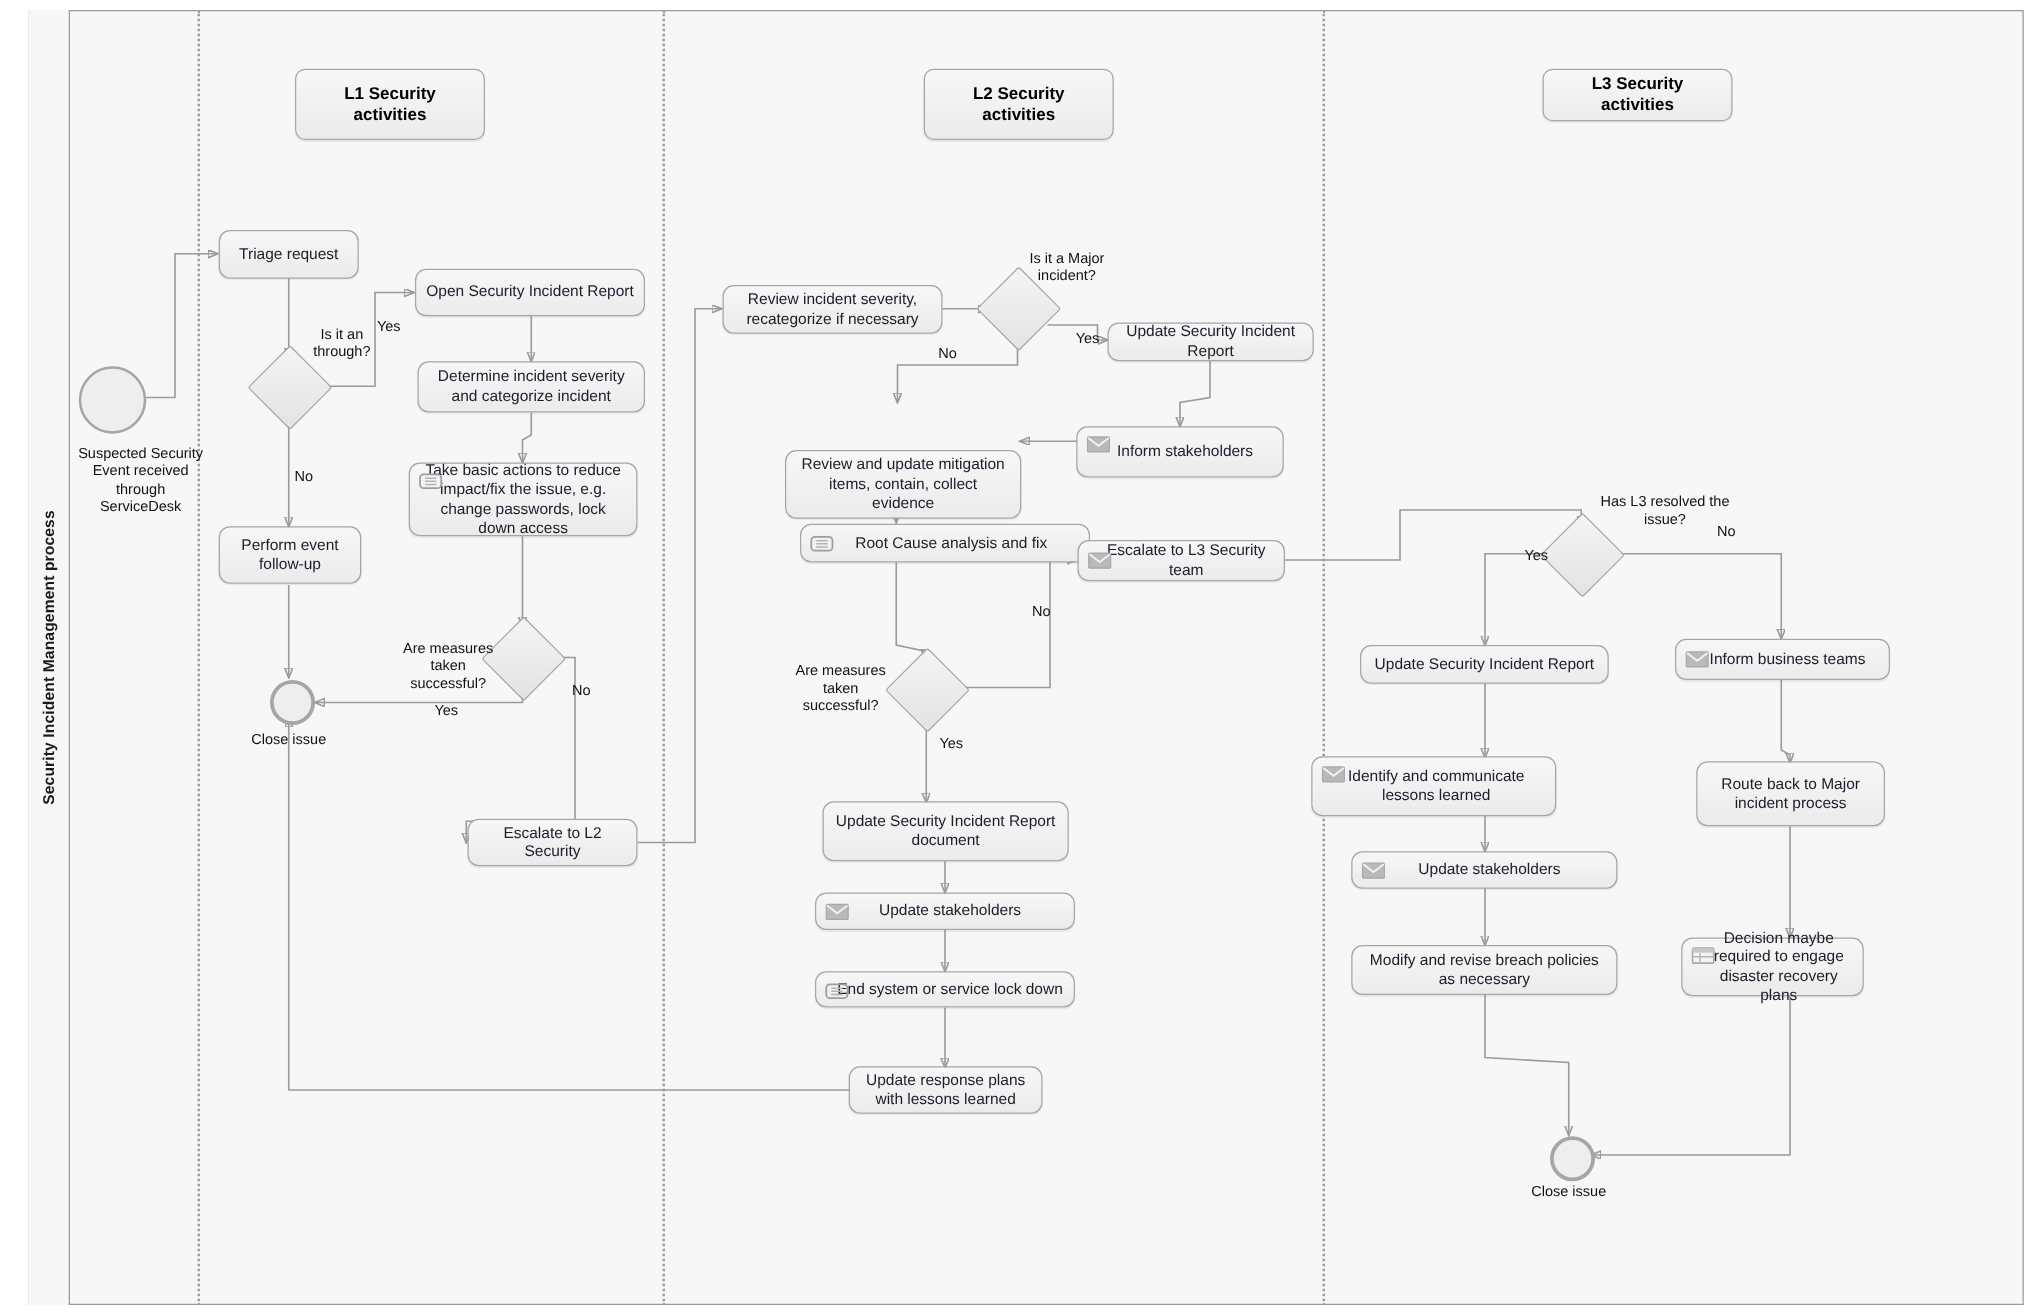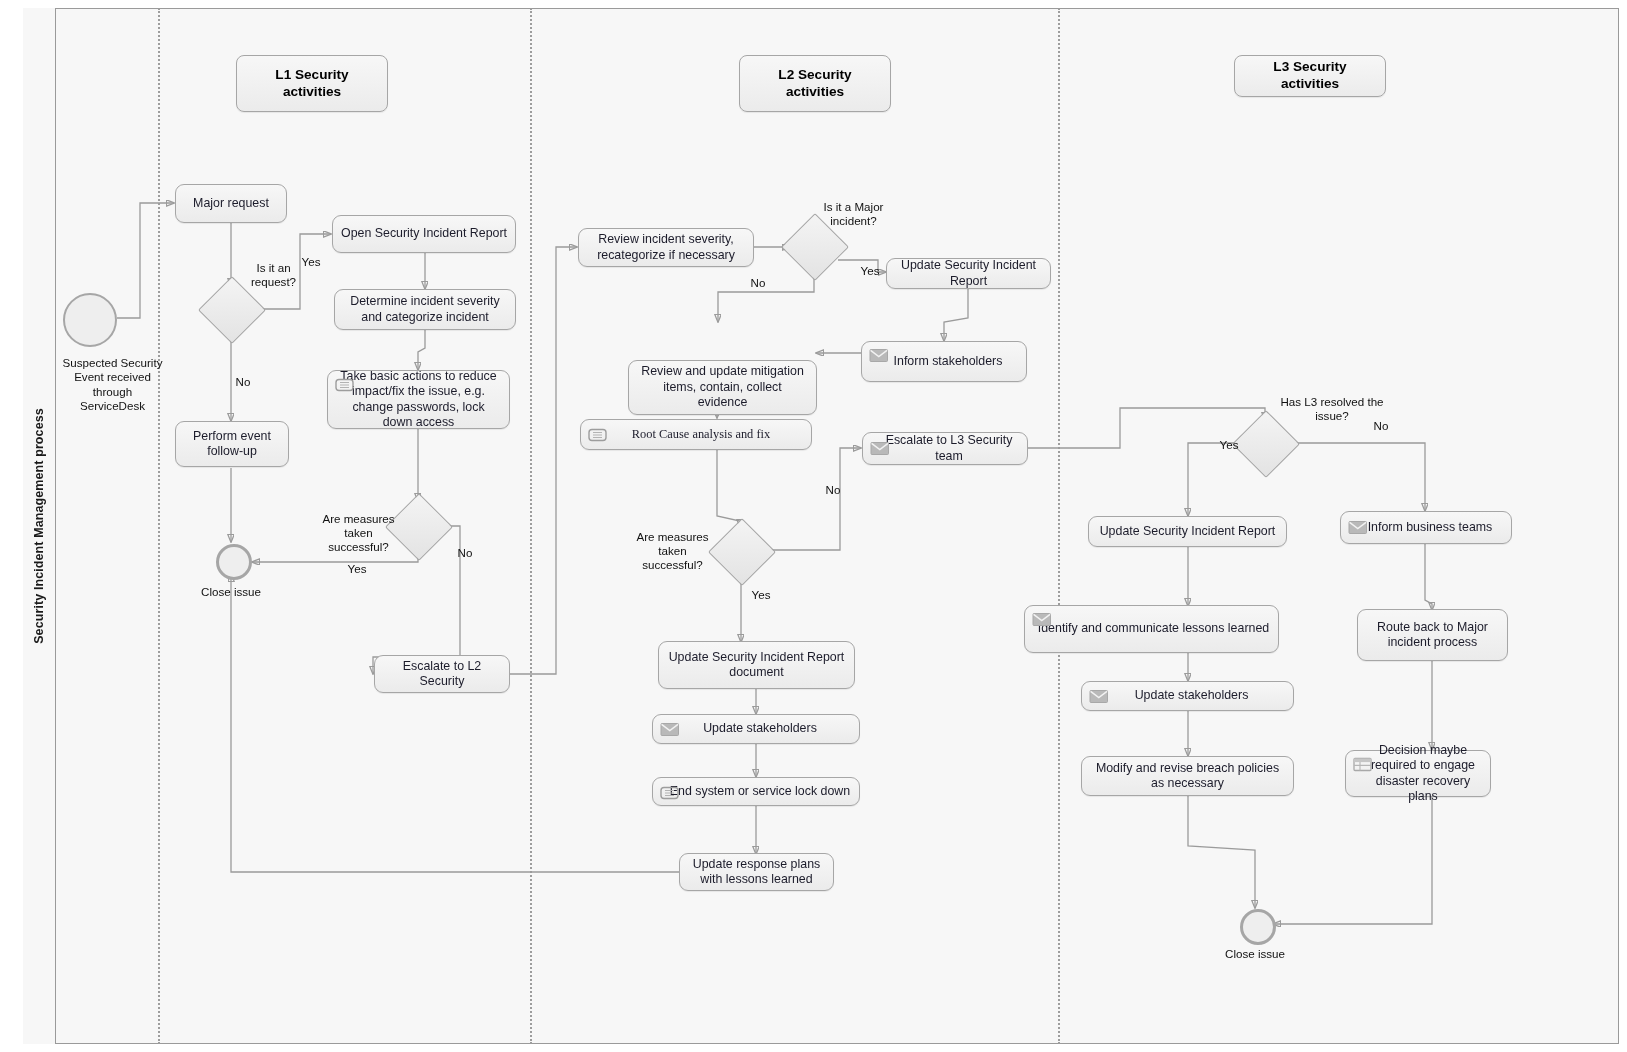--- a/index.html
+++ b/index.html
@@ -148,28 +148,28 @@
 activities</span>
   </div>
 
   <div class="event start" style="left:63px;top:293px;"></div>
   <div class="caption" style="left:35px;top:356px;width:155px;">Suspected Security
 Event received
 through
 ServiceDesk</div>
 
   <div class="node task" style="left:175px;top:184px;width:112px;height:39px;">
-    <span class="lbl">Major request</span>
+    <span class="lbl">Triage request</span>
   </div>
 
   <div class="gw-wrap" style="left:208px;top:286px;">
     <div class="gw"></div>
   </div>
   <div class="flab" style="left:226px;top:261px;width:95px;">Is it an
-request?</div>
+through?</div>
   <div class="flab" style="left:296px;top:255px;width:30px;">Yes</div>
   <div class="flab" style="left:228px;top:375px;width:30px;">No</div>
 
   <div class="node task" style="left:332px;top:215px;width:184px;height:38px;">
     <span class="lbl">Open Security Incident Report</span>
   </div>
 
   <div class="node task" style="left:334px;top:289px;width:182px;height:41px;">
     <span class="lbl">Determine incident severity and categorize incident</span>
   </div>
@@ -227,21 +227,21 @@
           <path d="M1.6,2.4 L9.8,8.6 L18,2.4" fill="none" stroke="#f2f2f2" stroke-width="1.5"></path>
         </svg>
     </span>
     <span class="lbl">Inform stakeholders</span>
   </div>
 
   <div class="node task" style="left:628px;top:322px;width:189px;height:55px;margin-top:38px;">
     <span class="lbl">Review and update mitigation items, contain, collect evidence</span>
   </div>
 
-  <div class="node task" style="left:580px;top:419px;width:232px;height:31px;padding-left:18px;font-family:Liberation Serif, serif;">
+  <div class="node task" style="left:640px;top:419px;width:232px;height:31px;padding-left:18px;">
     <span class="icon-slot" style="top:7px">
       <svg viewBox="0 0 20 16" width="20" height="16">
           <rect x="1" y="2.5" width="17" height="11" rx="3" fill="none" stroke="#9d9d9d" stroke-width="1.4"></rect>
           <path d="M5,5.5 h9 M5,8 h9 M5,10.5 h9" stroke="#b3b3b3" stroke-width="1.2"></path>
         </svg>
     </span>
     <span class="lbl">Root Cause analysis and fix</span>
   </div>
 
   <div class="node task" style="left:862px;top:432px;width:166px;height:33px;padding-left:16px;">
@@ -306,21 +306,21 @@
   <div class="node task" style="left:1340px;top:511px;width:172px;height:33px;padding-left:16px;">
     <span class="icon-slot" style="top:8px">
       <svg viewBox="0 0 20 15" width="20" height="15">
           <rect x="1" y="1.5" width="17.5" height="12" rx="1" fill="#b9b9b9" stroke="#a8a8a8" stroke-width="1"></rect>
           <path d="M1.6,2.4 L9.8,8.6 L18,2.4" fill="none" stroke="#f2f2f2" stroke-width="1.5"></path>
         </svg>
     </span>
     <span class="lbl">Inform business teams</span>
   </div>
 
-  <div class="node task" style="left:1024px;top:605px;width:255px;height:48px;padding-left:12px;">
+  <div class="node task" style="left:1049px;top:605px;width:196px;height:48px;padding-left:12px;">
     <span class="icon-slot" style="top:6px">
       <svg viewBox="0 0 20 15" width="20" height="15">
           <rect x="1" y="1.5" width="17.5" height="12" rx="1" fill="#b9b9b9" stroke="#a8a8a8" stroke-width="1"></rect>
           <path d="M1.6,2.4 L9.8,8.6 L18,2.4" fill="none" stroke="#f2f2f2" stroke-width="1.5"></path>
         </svg>
     </span>
     <span class="lbl">Identify and communicate lessons learned</span>
   </div>
 
   <div class="node task" style="left:1357px;top:609px;width:151px;height:52px;">

